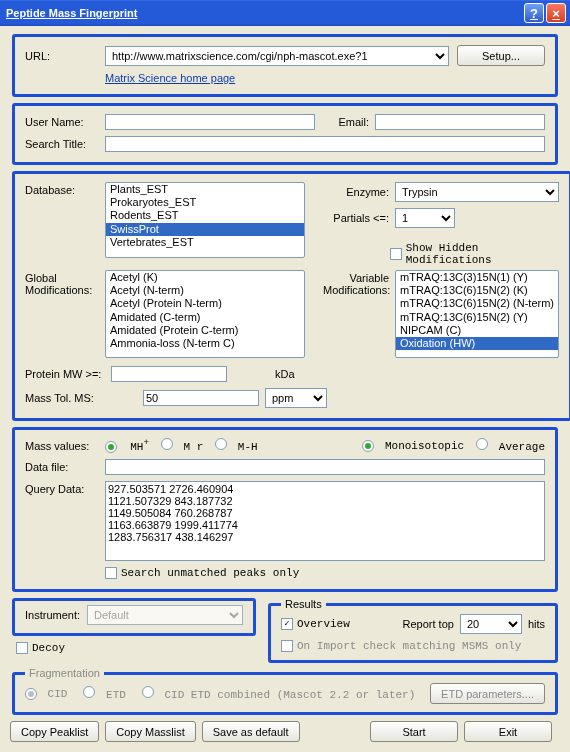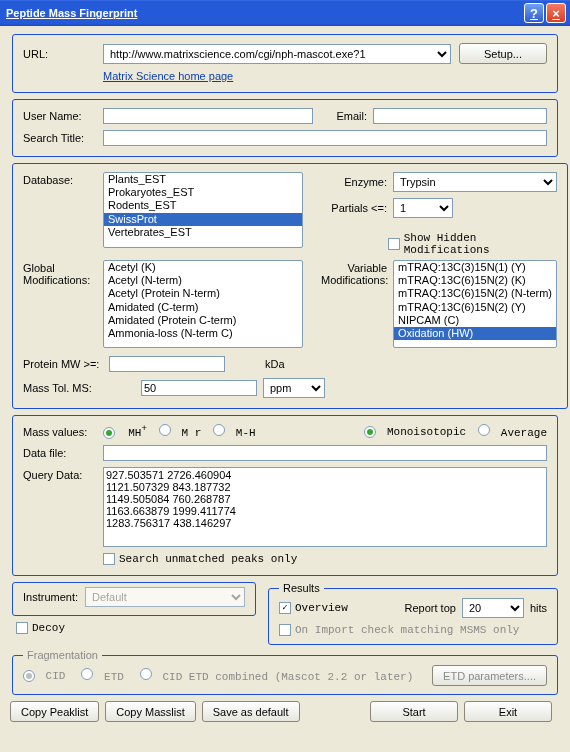--- a/index.html
+++ b/index.html
@@ -32,21 +32,21 @@
     font-weight: bold;
     font-size: 13px;
     background: linear-gradient(to bottom, #6fa1f7, #2f5bd0);
     cursor: default;
   }
   .titlebar .tbtn.close {
     background: linear-gradient(to bottom, #f77964, #d83e23);
   }
   .content { padding: 8px 10px 8px 10px; }
   fieldset.grp {
-    border: 1px solid #1d4ed8;
+    border: 3px solid #1d4ed8;
     border-radius: 3px;
     padding: 8px 10px 10px 10px;
     margin-bottom: 6px;
     background: #ece9d8;
   }
   fieldset.grp.tight { padding: 4px 10px 8px 10px; }
   legend { padding: 0 4px; }
   .row { display:flex; align-items:center; margin-bottom:6px; }
   .row:last-child { margin-bottom: 0; }
   .lbl { width: 80px; text-align: left; padding-right: 6px; }
@@ -81,21 +81,21 @@
     width: 12px; height: 12px; background:#fff; border:1px solid #7f9db9; display:inline-flex; align-items:center; justify-content:center;
     font-size: 9px; line-height: 9px;
   }
   .radio .circle { border-radius: 50%; }
   .radio .circle .dot { width:6px; height:6px; border-radius:50%; background:#33a833; }
   .radio, .checkbox { cursor: default; font-family: Liberation Mono, monospace; }
   .twocol { display:flex; gap:18px; }
   .col { flex:1; }
   .spacer { flex: 1; }
   .bottombar { display:flex; gap:6px; padding: 0 8px 0 0; }
-  .unit { margin-left:16px;padding-left:24px; }
+  .unit { margin-left:24px;padding-left:24px; }
   .sup { font-size: 9px; vertical-align: super; }
 </style>
 </head>
 <body>
 
 <div class="titlebar">
   <span class="title">Peptide Mass Fingerprint</span>
   <span class="tbtn">?</span>
   <span class="tbtn close">×</span>
 </div>

